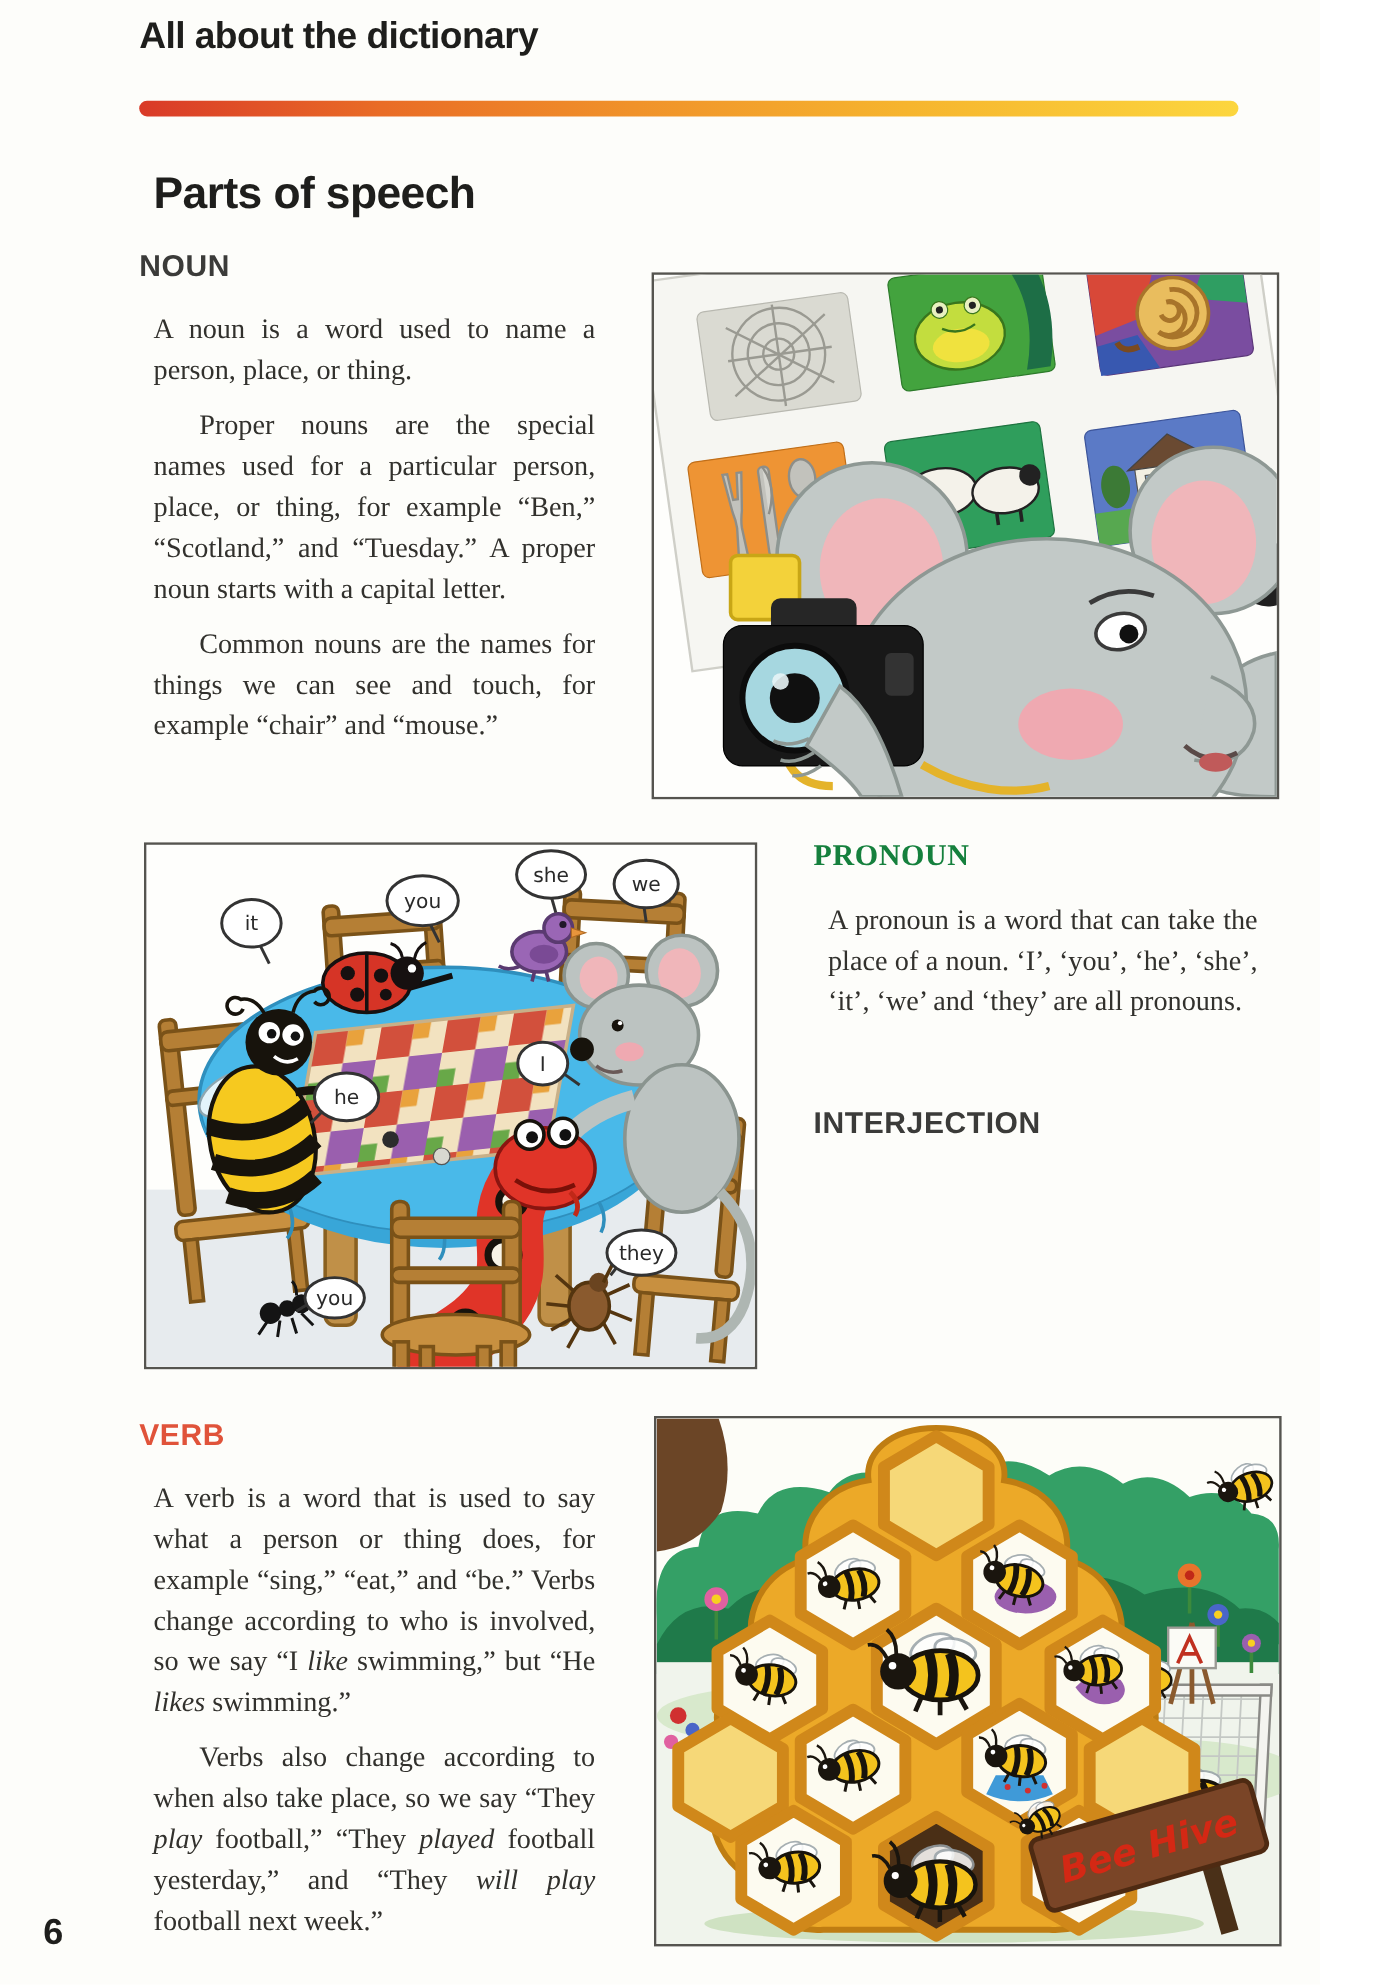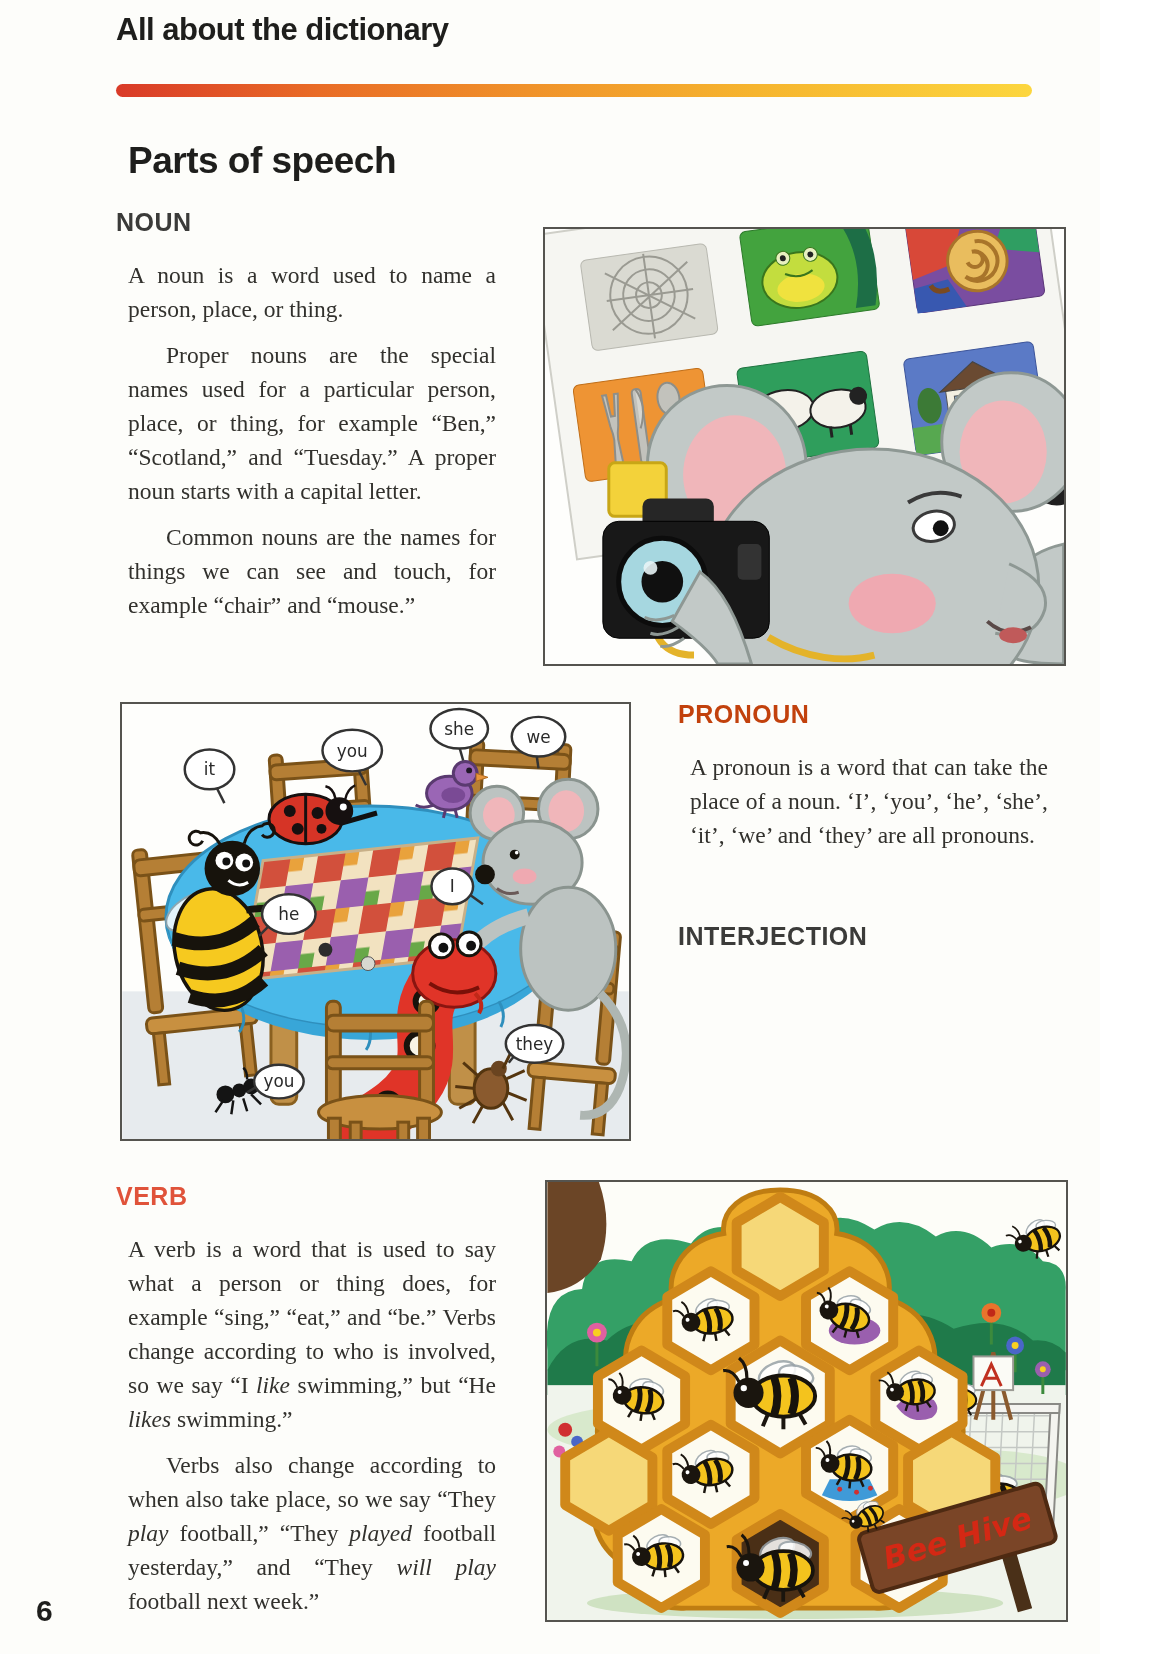--- a/index.html
+++ b/index.html
@@ -21,21 +21,21 @@
   .title {
     position:absolute; left:116px; top:140px;
     font-family:"Liberation Sans", sans-serif; font-weight:bold;
     font-size:37px; color:#1e1e1c; letter-spacing:-0.5px;margin-left:12px;
   }
   .subhead {
     position:absolute;
     font-family:"Liberation Sans", sans-serif; font-weight:bold;
     font-size:25px; letter-spacing:0.5px; color:#3b3b39;
   }
-  .subhead.pink   { color:#c2410c; }
+  .subhead.pink   { color:#15803d;font-family:Liberation Serif, serif; }
   .subhead.orange { color:#e0533a; }
   .col {
     position:absolute; font-size:23.5px; line-height:34px;
     color:#32312d; text-align:justify;
   }
   .col p { margin:12px; }
   .col p.indent { text-indent:38px; }
   .fig {
     position:absolute; background:#fff;
     border:2px solid #55544f; box-sizing:border-box;

